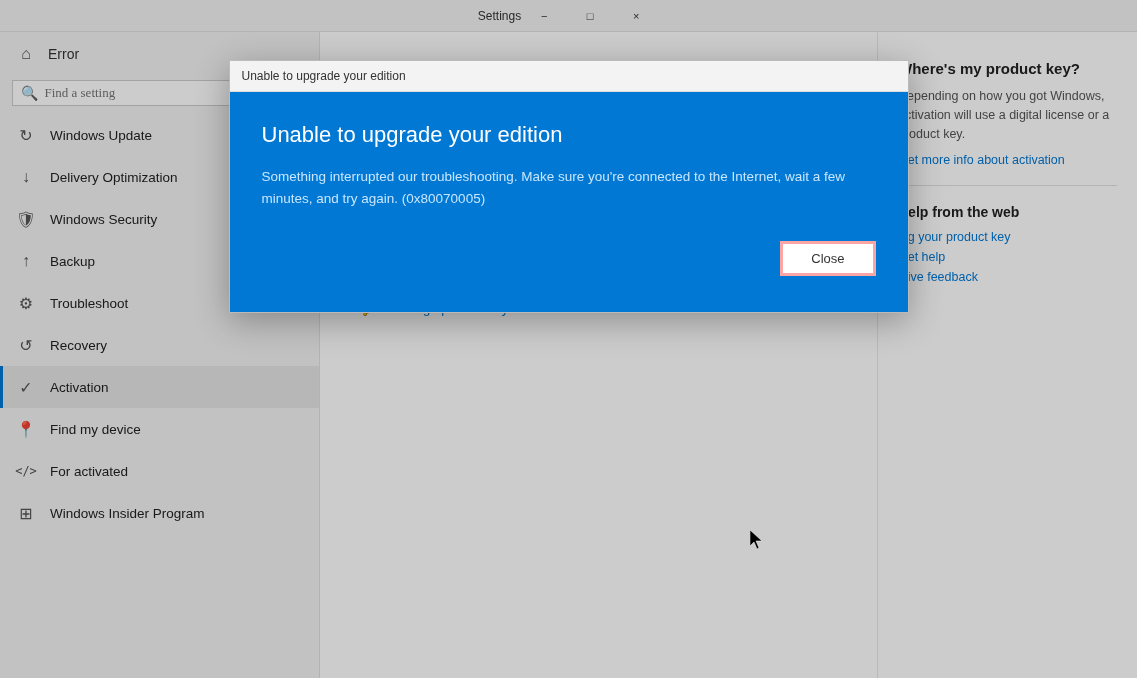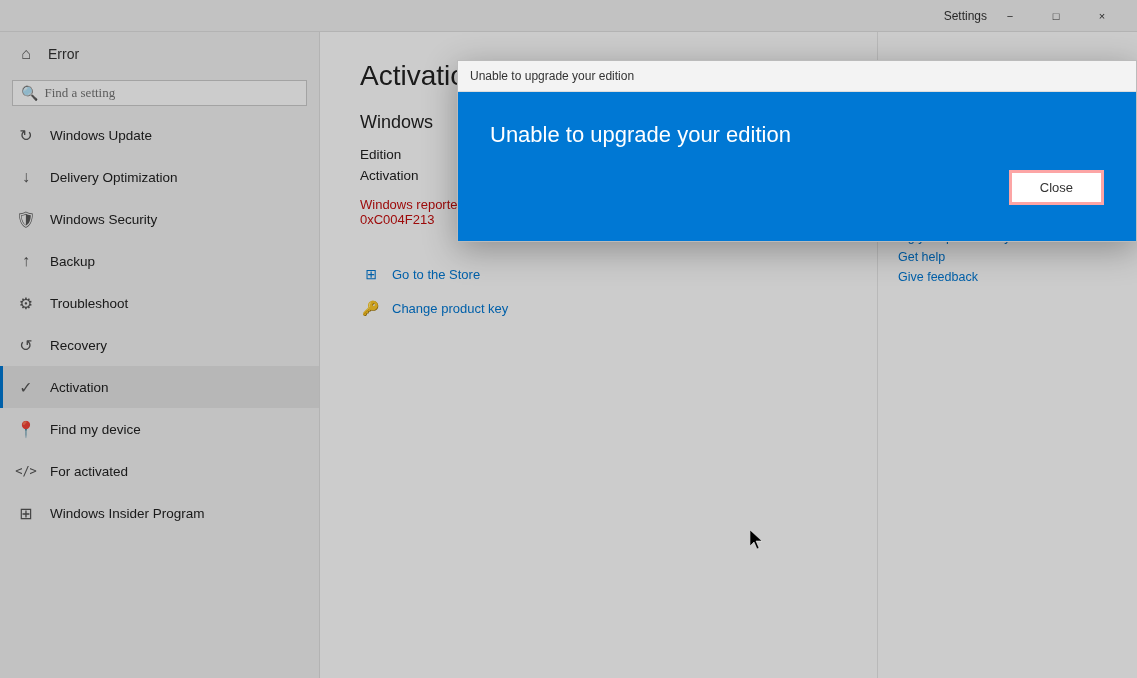--- a/index.html
+++ b/index.html
@@ -13,21 +13,21 @@
       position: relative;
     }
 
     
     .title-bar {
       height: 32px;
       background: #f3f3f3;
       display: flex;
       align-items: center;
       padding: 0 12px;
-      justify-content: flex-end;
+      justify-content: center;
       border-bottom: 1px solid #e0e0e0;
     }
     .title-bar-title {
       font-size: 12px;
       color: #333;
     }
     .title-bar-controls {
       display: flex;
       gap: 0;
     }
@@ -219,21 +219,21 @@
     }
 
     
     .dialog-overlay {
       position: absolute;
       top: 0; left: 0; right: 0; bottom: 0;
       background: rgba(0,0,0,0.2);
       z-index: 100;
       display: flex;
       align-items: flex-start;
-      justify-content: flex-end;
+      justify-content: center;
       padding-top: 60px;
     }
     .dialog-window {
       width: 680px;
       background: white;
       box-shadow: 0 8px 32px rgba(0,0,0,0.3);
       border: 1px solid #bbb;
     }
     .dialog-titlebar {
       background: #f3f3f3;
@@ -392,20 +392,21 @@
   </div>
 </div>
 
 <div class="dialog-overlay">
   <div class="dialog-window">
     <div class="dialog-titlebar">
       <span>Unable to upgrade your edition</span>
     </div>
     <div class="dialog-body">
       <div class="dialog-title-text">Unable to upgrade your edition</div>
+      <p class="dialog-message">Something interrupted our troubleshooting. Make sure you're connected to the Internet, wait a few minutes, and try again. (0x80070005)</p>
       <div class="dialog-footer">
         <button class="close-btn">Close</button>
       </div>
     </div>
   </div>
 </div>
 
 <div class="cursor" style="left: 750px; top: 530px;">
   <svg width="16" height="20" viewBox="0 0 16 20">
       <path d="M0 0 L0 16 L4 12 L7 19 L9 18 L6 11 L12 11 Z" fill="black" stroke="white" stroke-width="0.5"></path>

